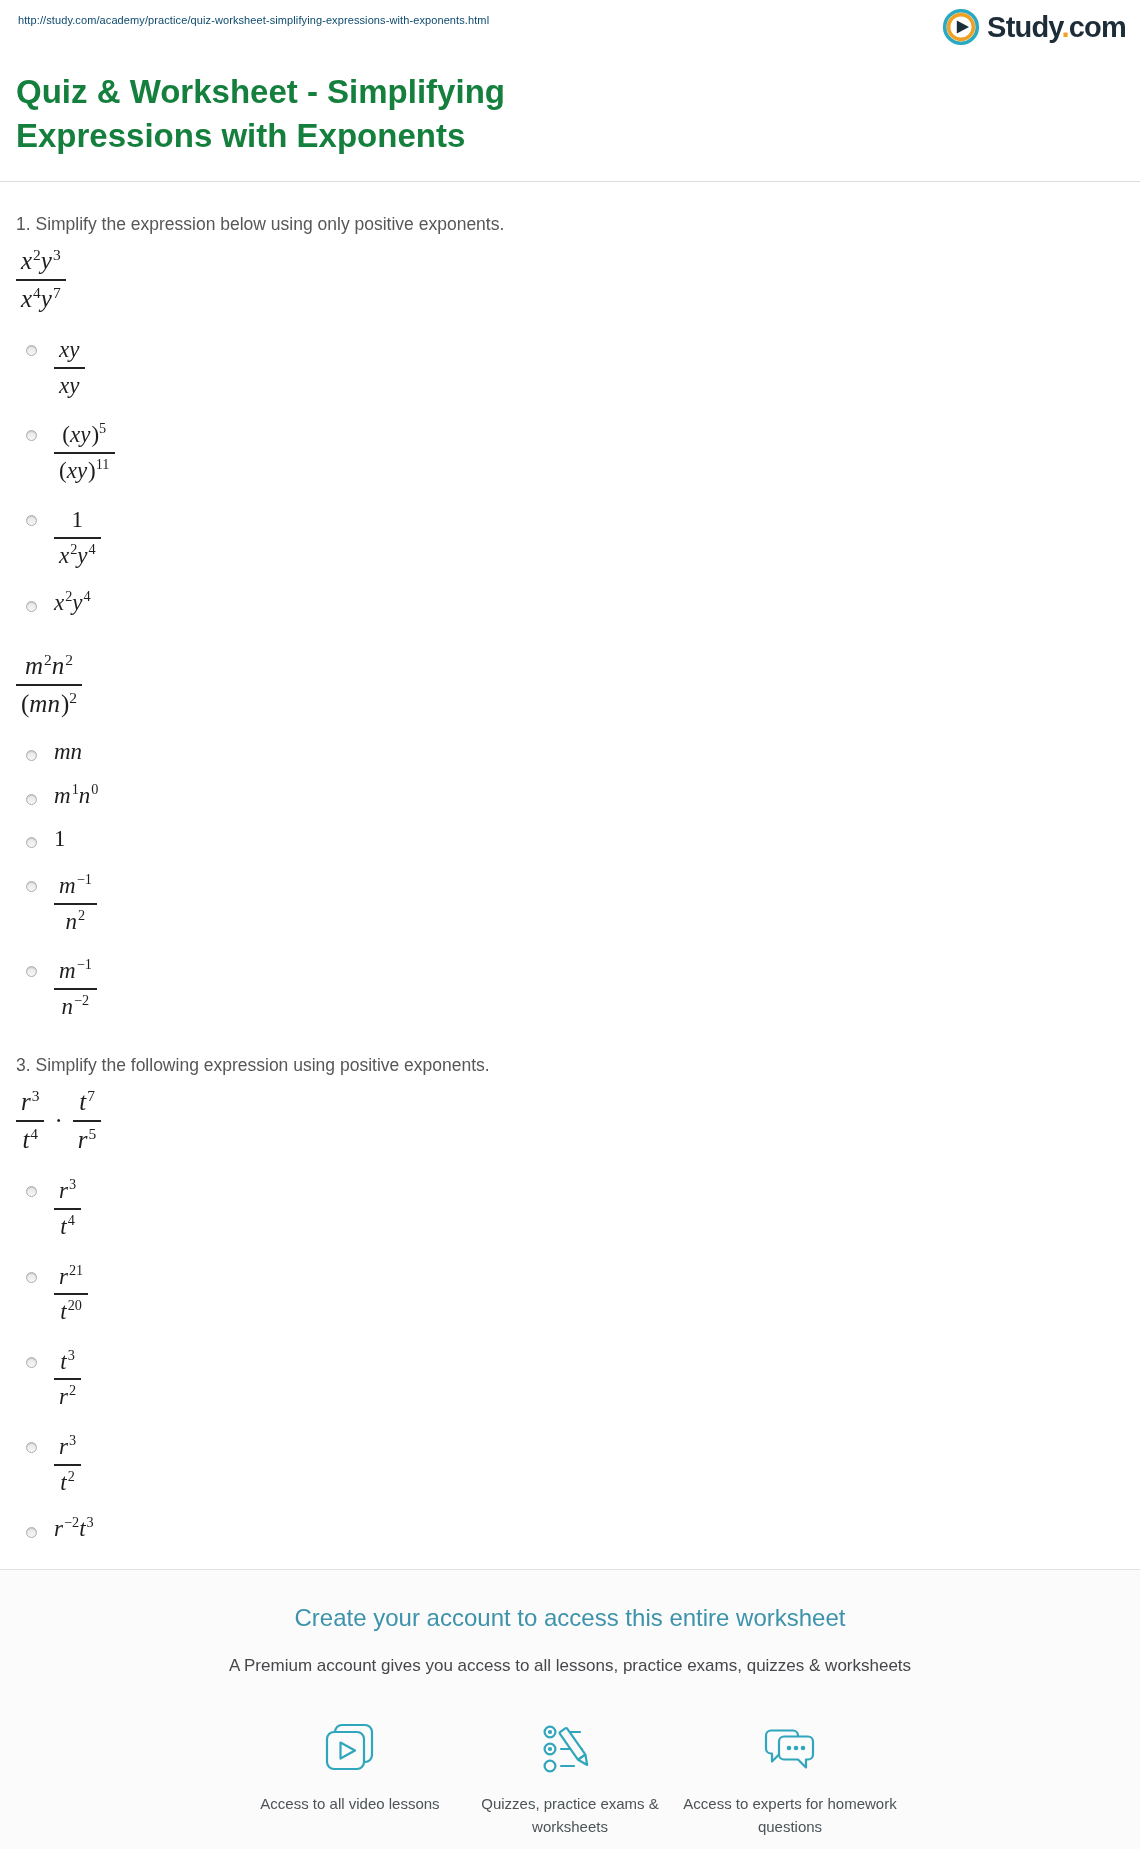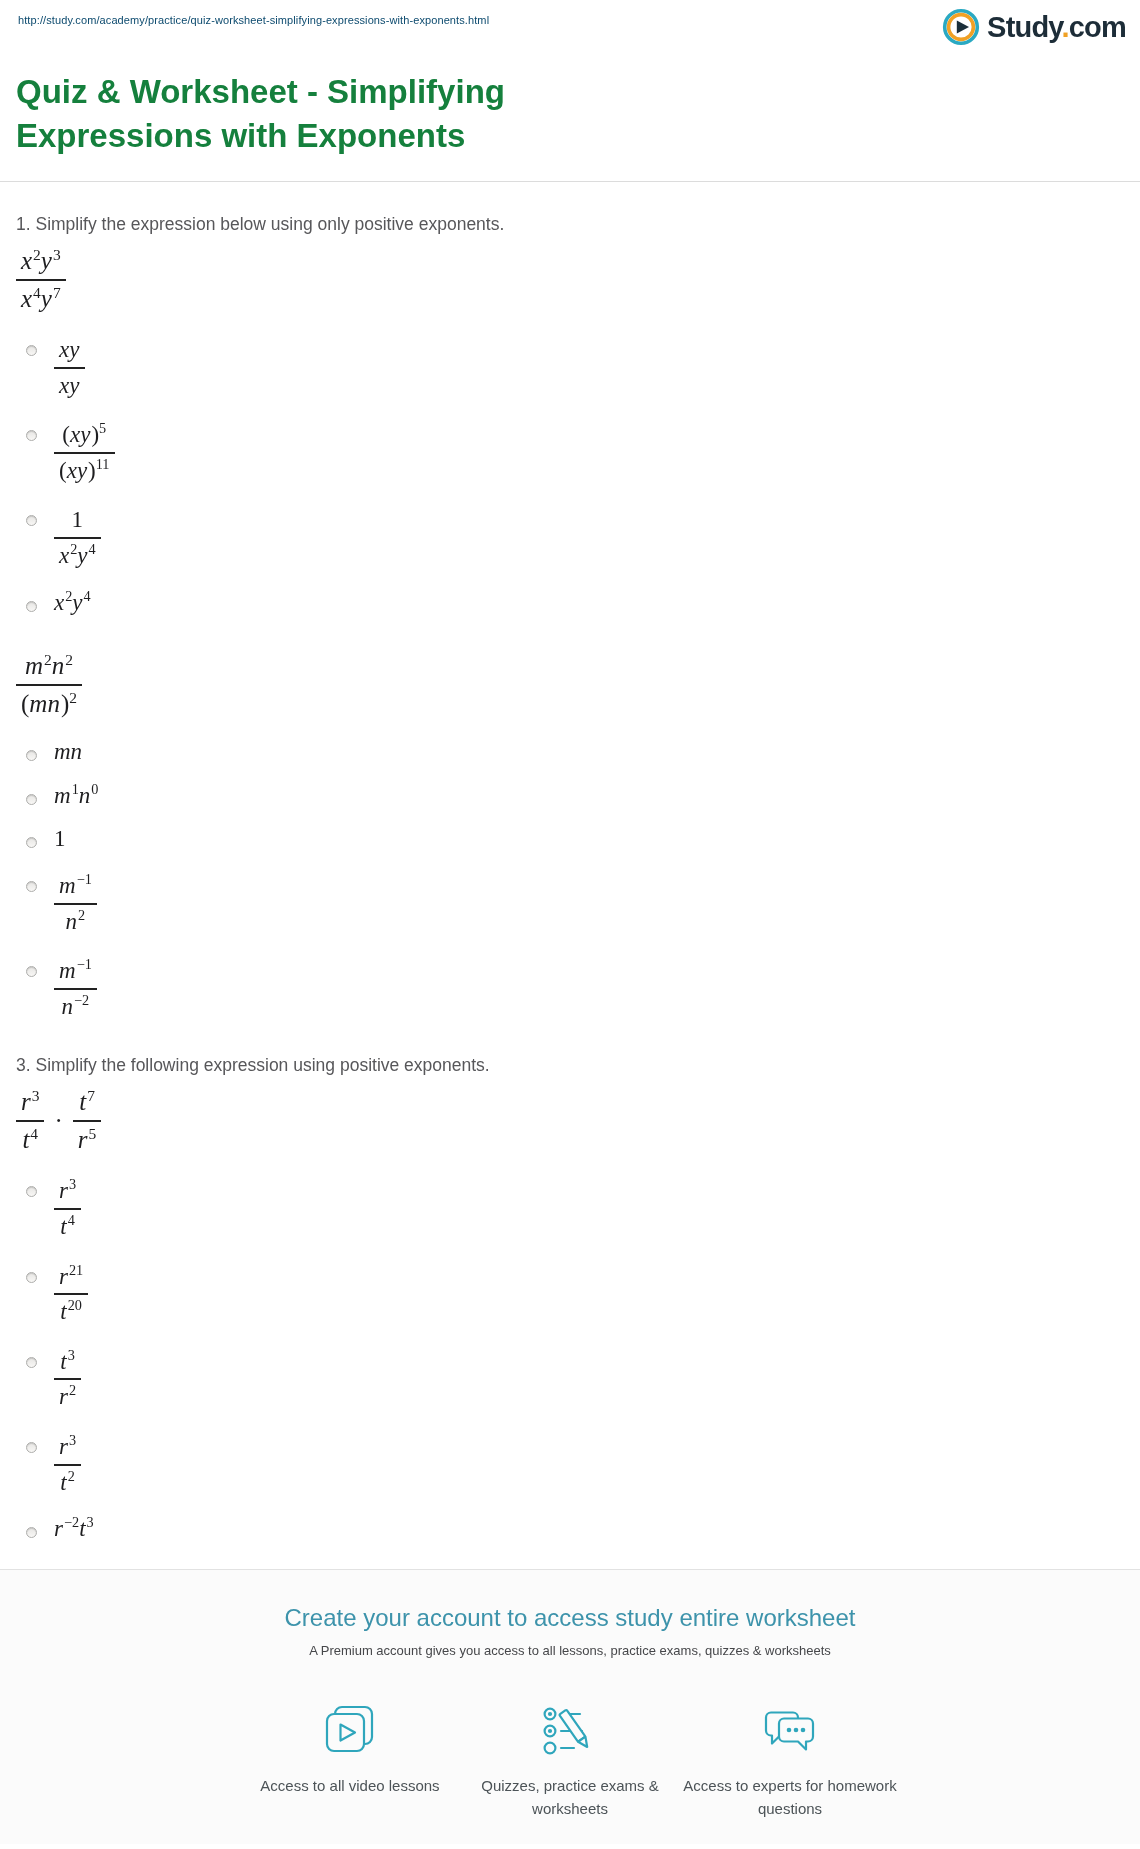--- a/index.html
+++ b/index.html
@@ -91,22 +91,22 @@
     text-align: center;
     padding: 34px 0 24px 0;
   }
   .cta-title {
     margin: 0;
     font-weight: normal;
     font-size: 24px;
     color: #3d93ab;
   }
   .cta-subtitle {
-    margin: 11px 0 0 0;
-    font-size: 13px;
+    margin: 24px 0 0 0;
+    font-size: 17px;
     color: #46474a;
   }
   .features {
     display: flex;
     justify-content: center;
     align-items: flex-start;
     margin-top: 44px;
   }
   .feature { width: 220px; }
   .feature svg { display: block; margin: 0 auto; }
@@ -223,21 +223,21 @@
 
   <label class="option">
     <span class="radio"></span>
     <span class="opt-math math"><span><i>r</i><sup>−2</sup><i>t</i><sup>3</sup></span></span>
   </label>
 </div>
   </section>
 </main>
 
   <section class="cta">
-    <h2 class="cta-title">Create your account to access study entire worksheet</h2>
+    <h2 class="cta-title">Create your account to access this entire worksheet</h2>
     <p class="cta-subtitle">A Premium account gives you access to all lessons, practice exams, quizzes &amp; worksheets</p>
     <div class="features" id="features">
   <div class="feature">
     <svg width="64" height="60" viewBox="0 0 64 60">
     <rect class="stroke" x="17" y="5" width="37" height="37" rx="7"></rect>
     <rect class="stroke-fill-bg" x="9" y="12" width="37" height="37" rx="7"></rect>
     <path class="stroke" d="M22.5 22.5 L37 30.5 L22.5 38.5 Z"></path>
   </svg>
     <div class="feature-label">Access to all video lessons</div>
   </div>

